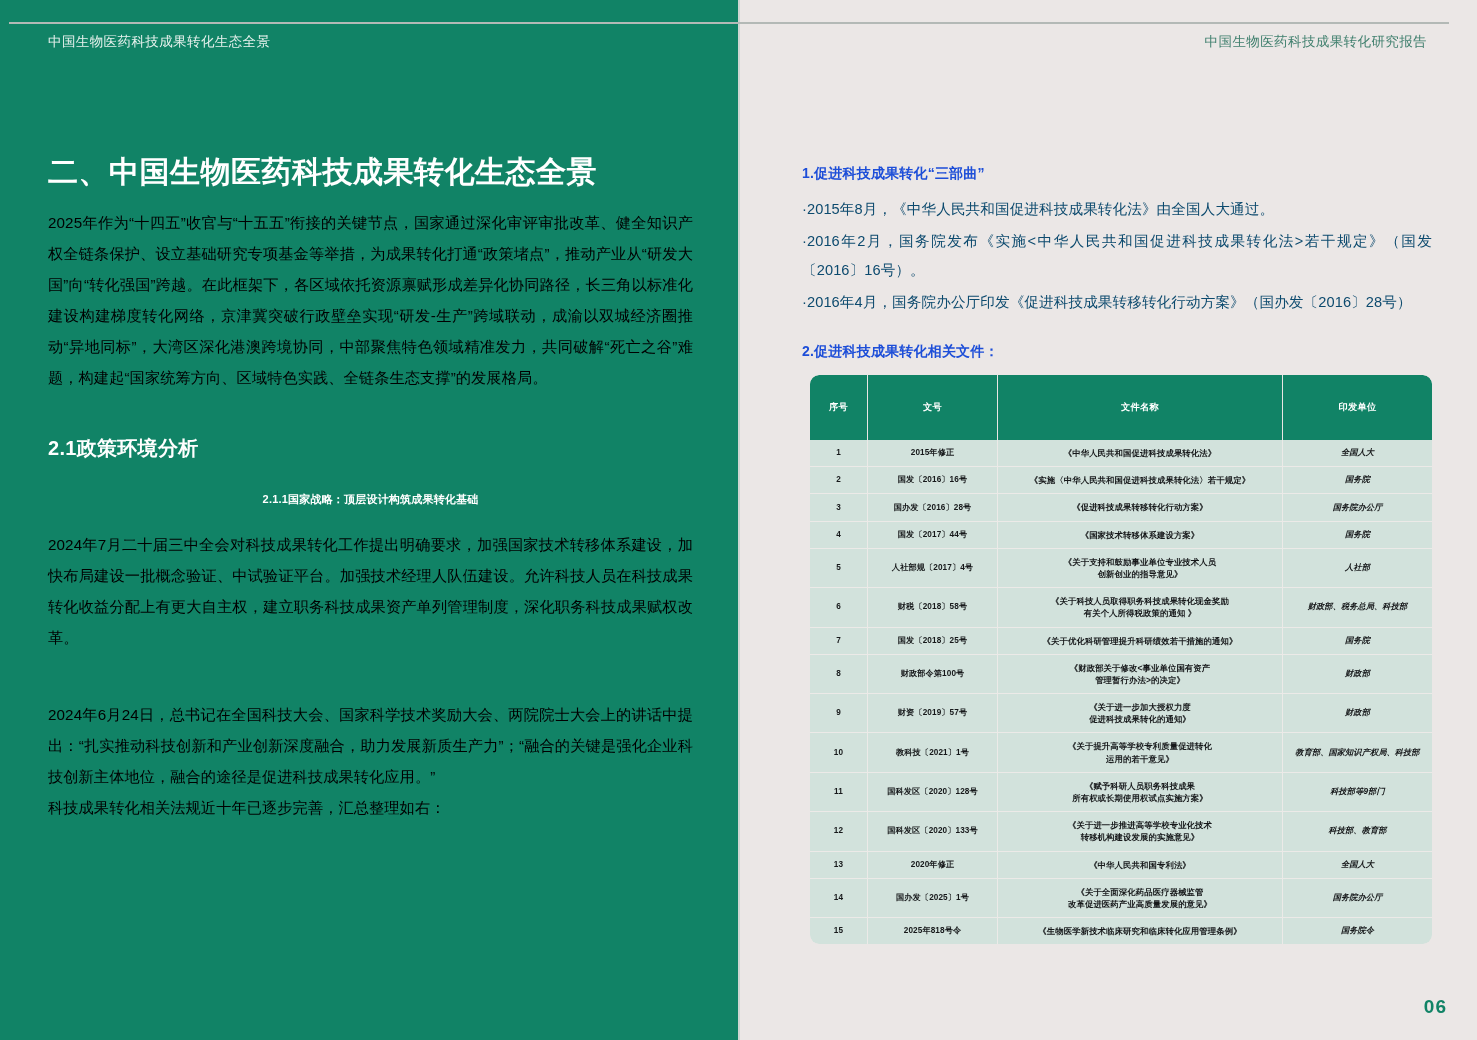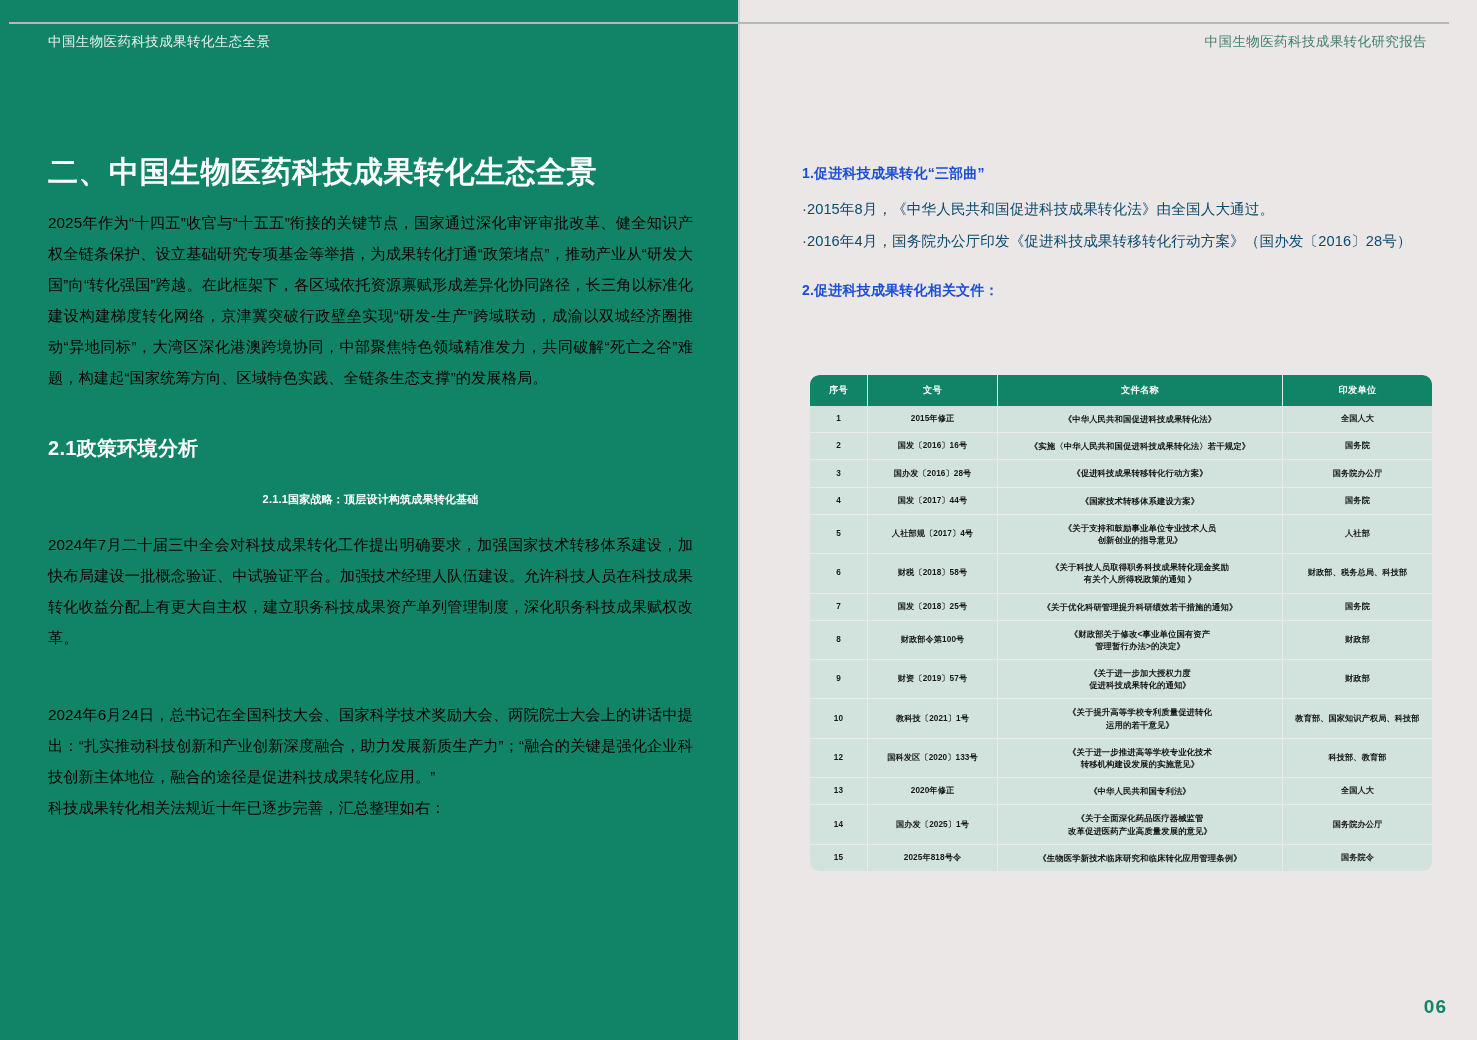--- a/index.html
+++ b/index.html
@@ -86,37 +86,37 @@
     position:absolute;left:70px;top:375px;width:622px;
     border-collapse:separate;border-spacing:0;
     table-layout:fixed;
     font-size:8.2px;
     overflow:hidden;
     border-radius:9px;
   }
   .doc-table th{
     background:#118366;color:#ffffff;
     font-weight:bold;font-size:9.2px;
-    padding:9px 2px;
+    padding:26px 2px;
     border-right:1px solid #e9e6e4;
     letter-spacing:.3px;
   }
   .doc-table th:last-child{border-right:none;}
   .doc-table th:first-child{border-top-left-radius:9px;}
   .doc-table th:last-child{border-top-right-radius:9px;}
   .doc-table td{
     background:#d2e2dc;color:#16181a;
     text-align:center;font-weight:bold;
     padding:7px 3px;
     border-right:1px solid #eceae8;
     border-bottom:1px solid #eceae8;
     line-height:1.45;
     letter-spacing:.1px;
   }
-  .doc-table td:last-child{border-right:none;}
+  .doc-table td:last-child{border-right:none;font-style:italic;}
   .doc-table tr:last-child td{border-bottom:none;}
   .doc-table tr:last-child td:first-child{border-bottom-left-radius:9px;}
   .doc-table tr:last-child td:last-child{border-bottom-right-radius:9px;}
   .col-no{width:58px;}
   .col-code{width:130px;}
   .col-name{width:285px;}
   .col-unit{width:149px;}
   .cell-name{font-size:8.4px;}
 
   .page-num{
@@ -153,20 +153,21 @@
 
   <div class="gutter"></div>
 
   <div class="page-right">
     <div class="rule"></div>
     <div class="hdr-right">中国生物医药科技成果转化研究报告</div>
 
     <div class="right-body">
       <div class="list-title">1.促进科技成果转化“三部曲”</div>
       <p class="bullet">·2015年8月，《中华人民共和国促进科技成果转化法》由全国人大通过。</p>
+      <p class="bullet">·2016年2月，国务院发布《实施&lt;中华人民共和国促进科技成果转化法&gt;若干规定》（国发〔2016〕16号）。</p>
       <p class="bullet">·2016年4月，国务院办公厅印发《促进科技成果转移转化行动方案》（国办发〔2016〕28号）</p>
       <div class="list-title second">2.促进科技成果转化相关文件：</div>
     </div>
 
     <table class="doc-table">
       <colgroup>
         <col class="col-no">
           <col class="col-code">
           <col class="col-name">
           <col class="col-unit">
@@ -234,20 +235,26 @@
             <td class="cell-name">《关于进一步加大授权力度<br>促进科技成果转化的通知》</td>
             <td>财政部</td>
           </tr>
           <tr>
             <td>10</td>
             <td>教科技〔2021〕1号</td>
             <td class="cell-name">《关于提升高等学校专利质量促进转化<br>运用的若干意见》</td>
             <td>教育部、国家知识产权局、科技部</td>
           </tr>
           <tr>
+            <td>11</td>
+            <td>国科发区〔2020〕128号</td>
+            <td class="cell-name">《赋予科研人员职务科技成果<br>所有权或长期使用权试点实施方案》</td>
+            <td>科技部等9部门</td>
+          </tr>
+          <tr>
             <td>12</td>
             <td>国科发区〔2020〕133号</td>
             <td class="cell-name">《关于进一步推进高等学校专业化技术<br>转移机构建设发展的实施意见》</td>
             <td>科技部、教育部</td>
           </tr>
           <tr>
             <td>13</td>
             <td>2020年修正</td>
             <td class="cell-name">《中华人民共和国专利法》</td>
             <td>全国人大</td>

